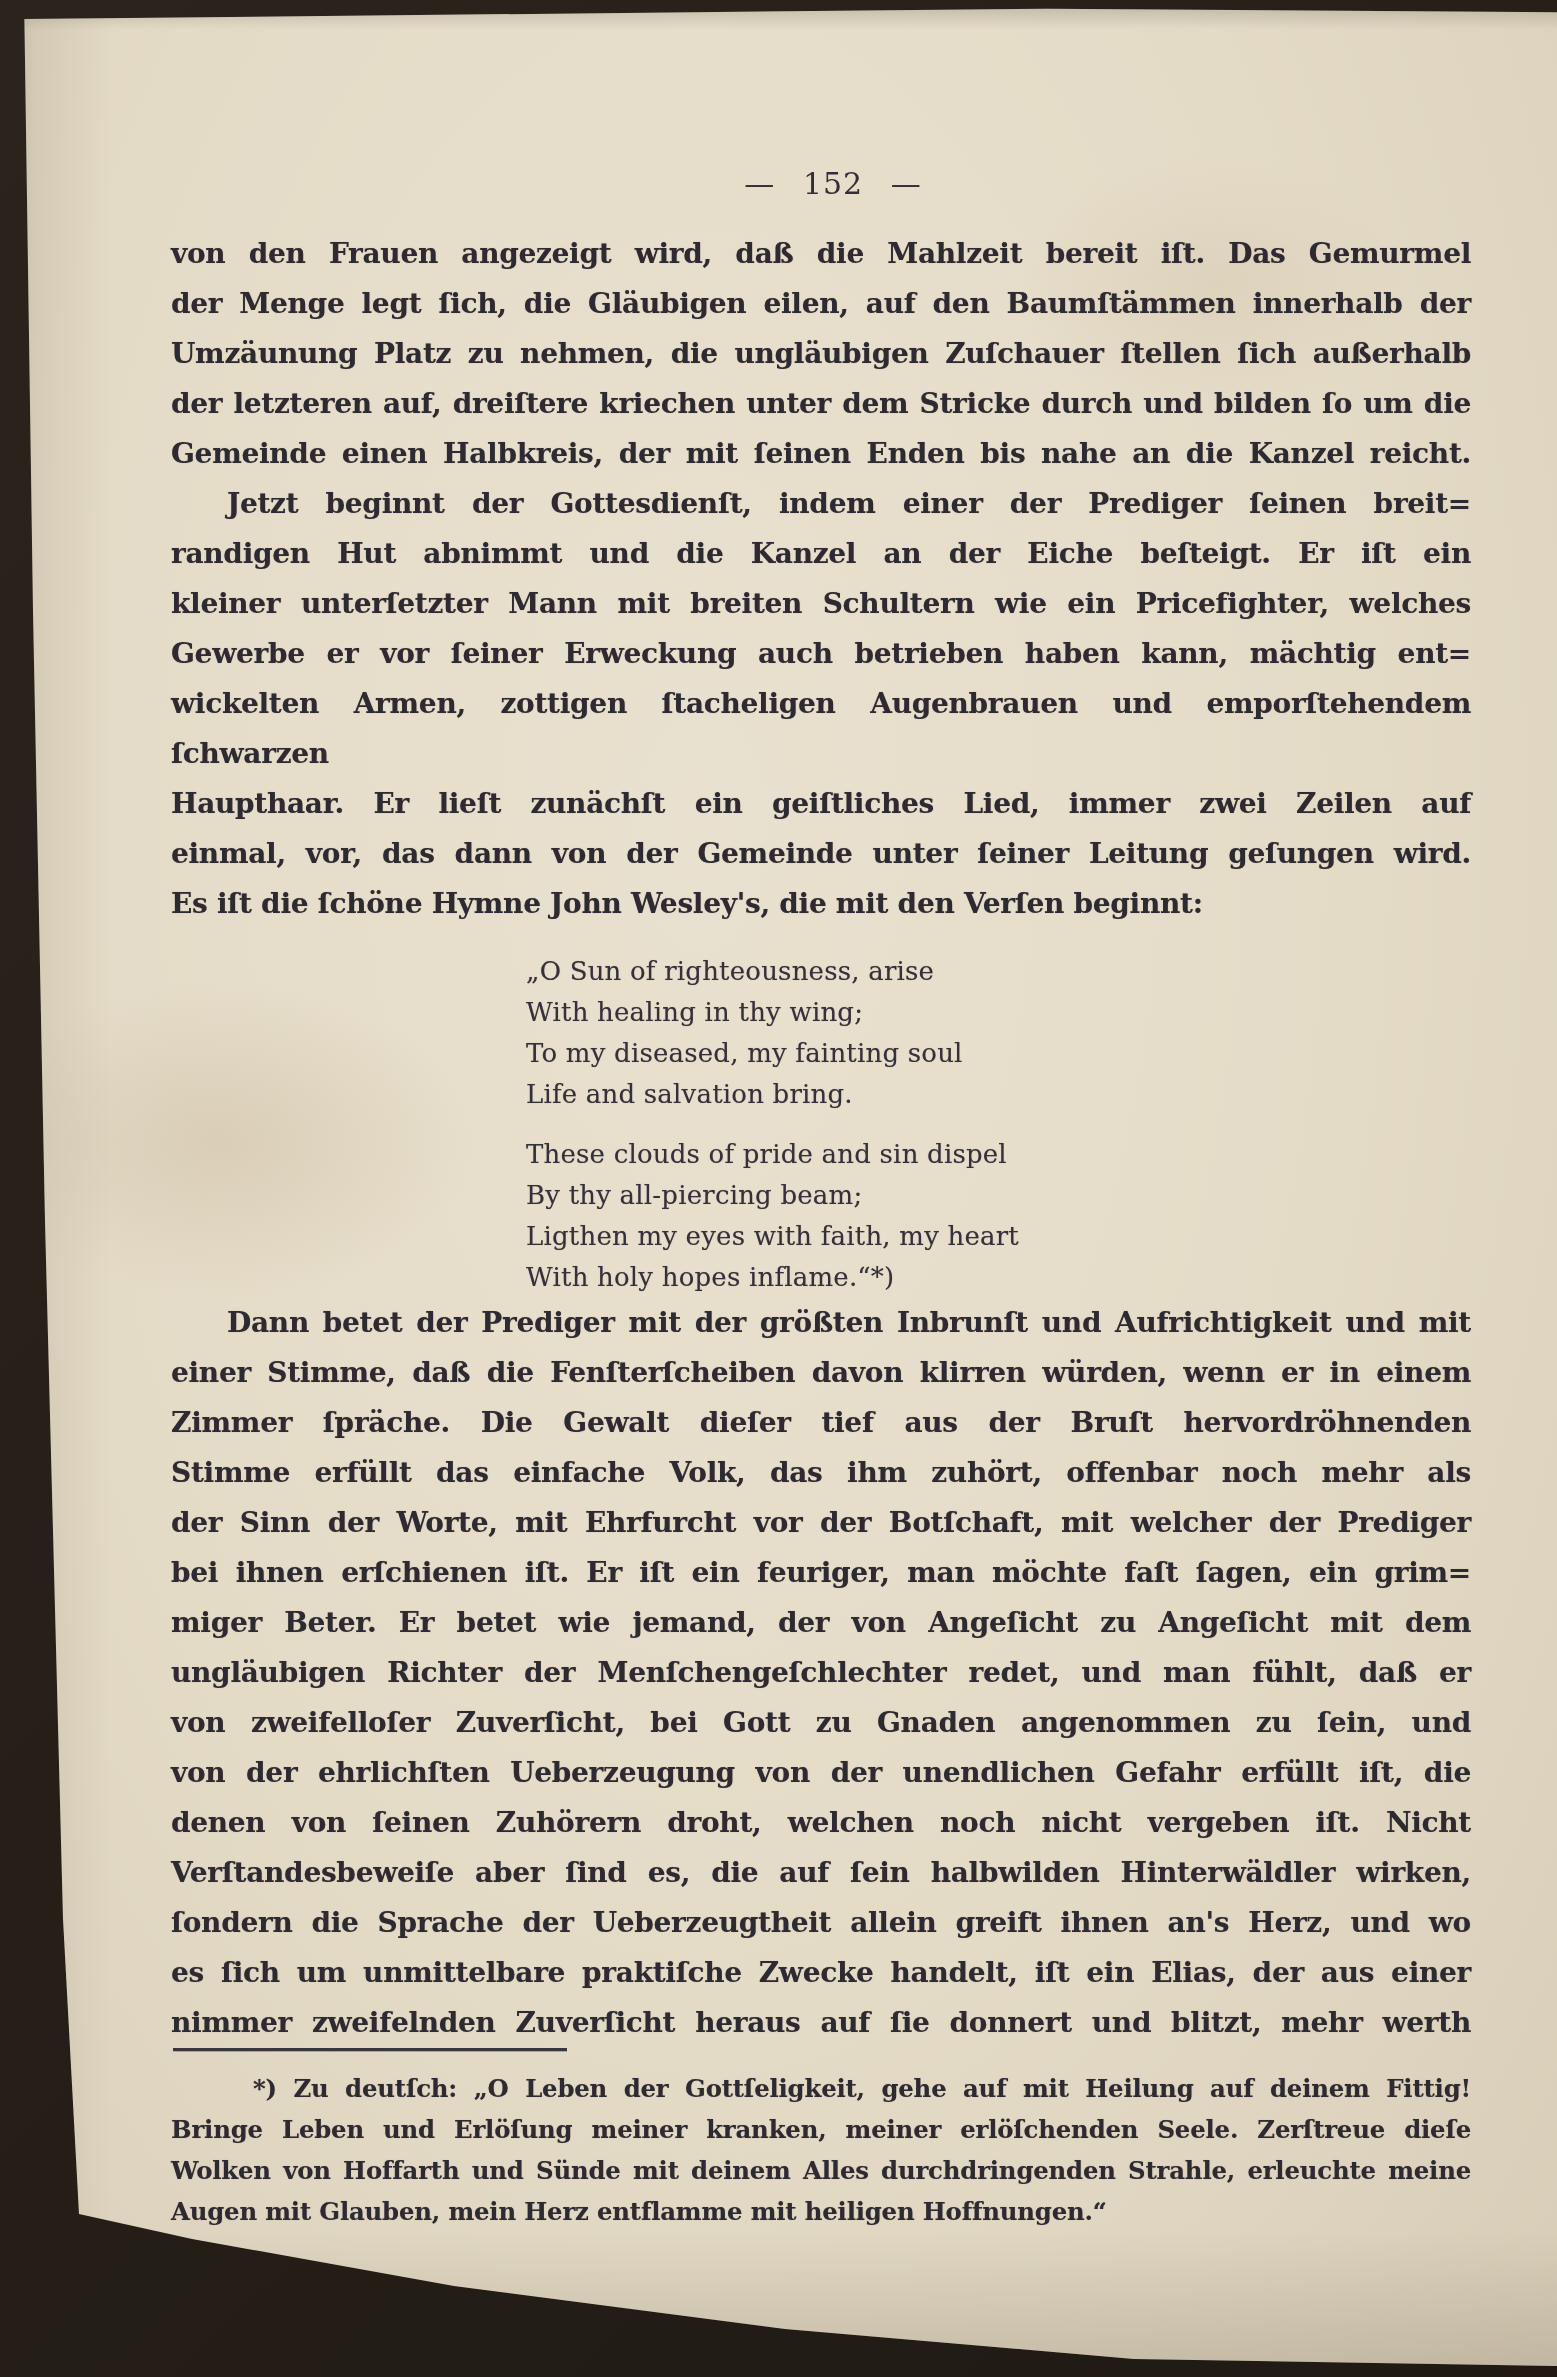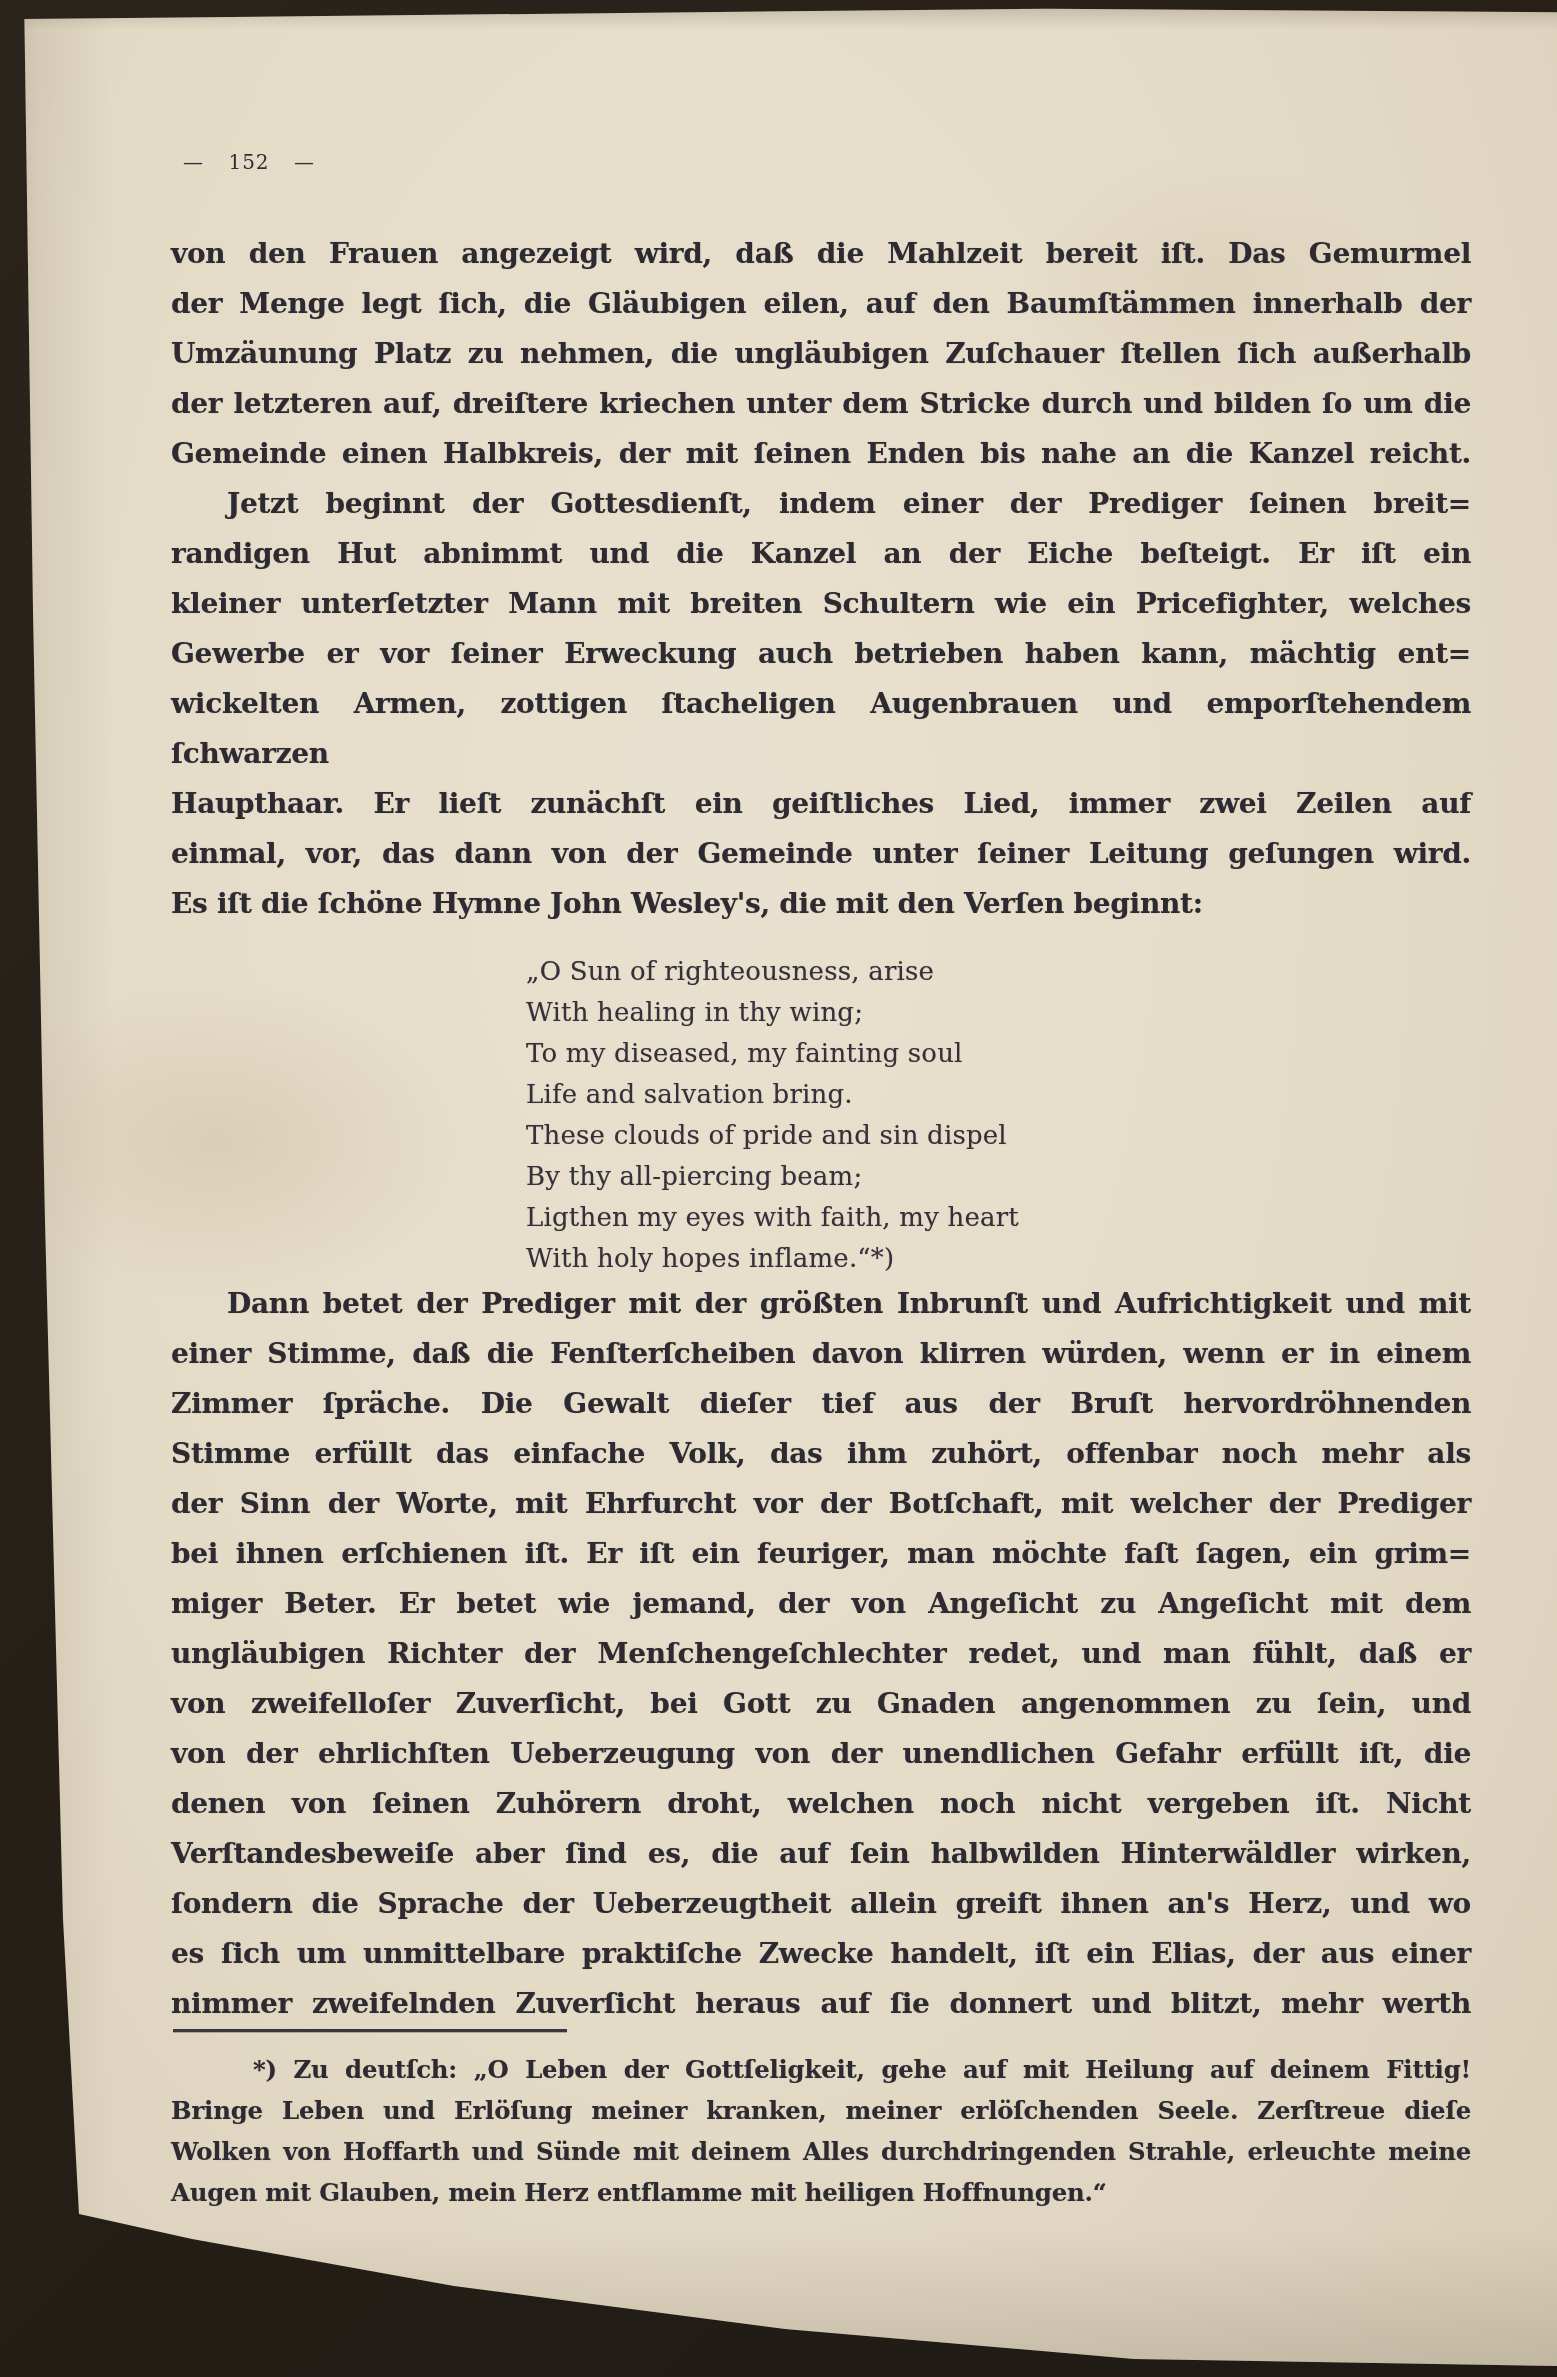--- a/index.html
+++ b/index.html
@@ -29,24 +29,24 @@
       radial-gradient(ellipse at 45% 35%, #e9e1cf 0%, #e4dbc7 55%, #d8cdb7 100%);
     clip-path: polygon(
       24.4px 19px, 1047px 8.7px, 1557px 12.2px,
       1557px 2366px, 1134px 2359px, 785px 2329px,
       454px 2286px, 192px 2239px, 79px 2214px,
       63px 1919px, 45px 1221px, 33px 611px
     );
   }
   .page-header {
     position: absolute;
-    left: 183px; top: 150px;
+    left: 183px; top: 166px;
     width: 1300px;
-    text-align: left;
-    font-size: 20px;
+    text-align: center;
+    font-size: 30px;
     color: #332f38;
     word-spacing: 17.4px;
     letter-spacing: 0.9px;
   }
   .text-block {
     position: absolute;
     left: 171px; top: 229px;
     width: 1300px;
     color: #2e2a31;
     text-shadow: 0 0 0.9px rgba(46,42,49,0.35);
@@ -69,21 +69,21 @@
   .fn-indent { text-indent: 82px; }
   .hymn {
     margin-left: 355px;
     font-weight: normal;
     font-size: 26px;
     line-height: 41px;
     letter-spacing: 0.2px;
     color: #35313a;
   }
   .hymn-stanza-1 { margin-top: 22px; }
-  .hymn-stanza-2 { }
+  .hymn-stanza-2 { margin-top: 19px; }
   .para-3 { margin-top: 0; }
   .footnote-rule {
     margin-top: 0px;
     margin-left: 1.7px;
     width: 394px;
     height: 2.6px;
     background: #3a3640;
     box-shadow: 0 0.9px 0 rgba(58,54,64,0.35);
   }
   .footnote {

